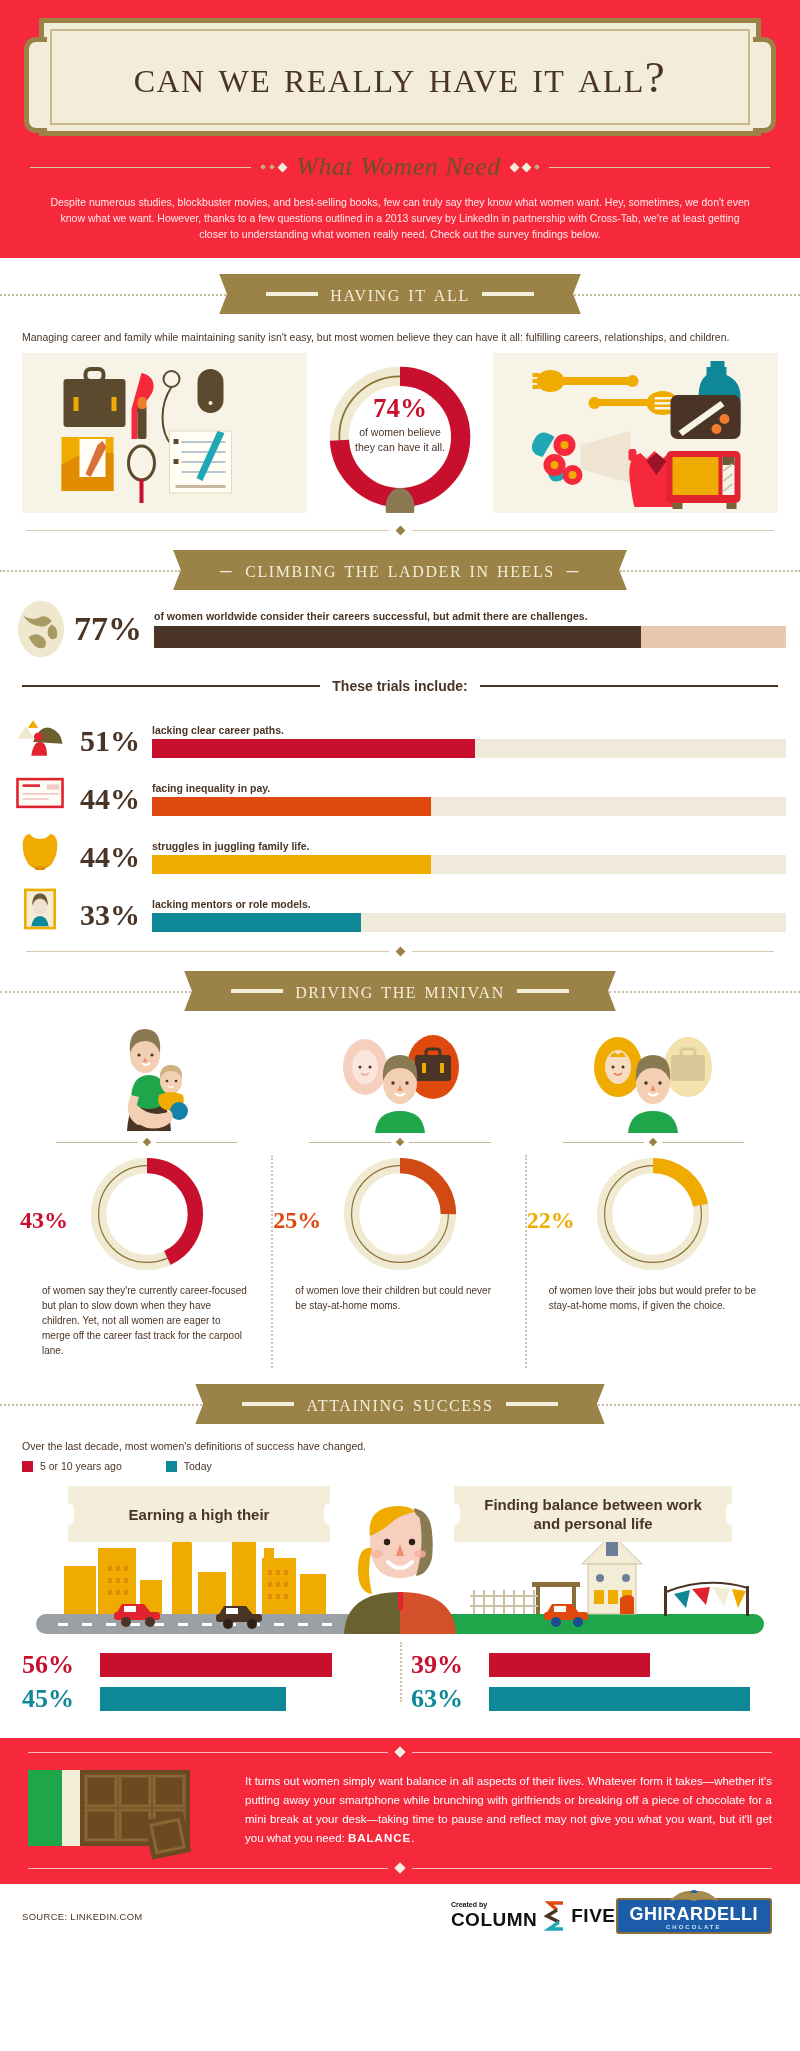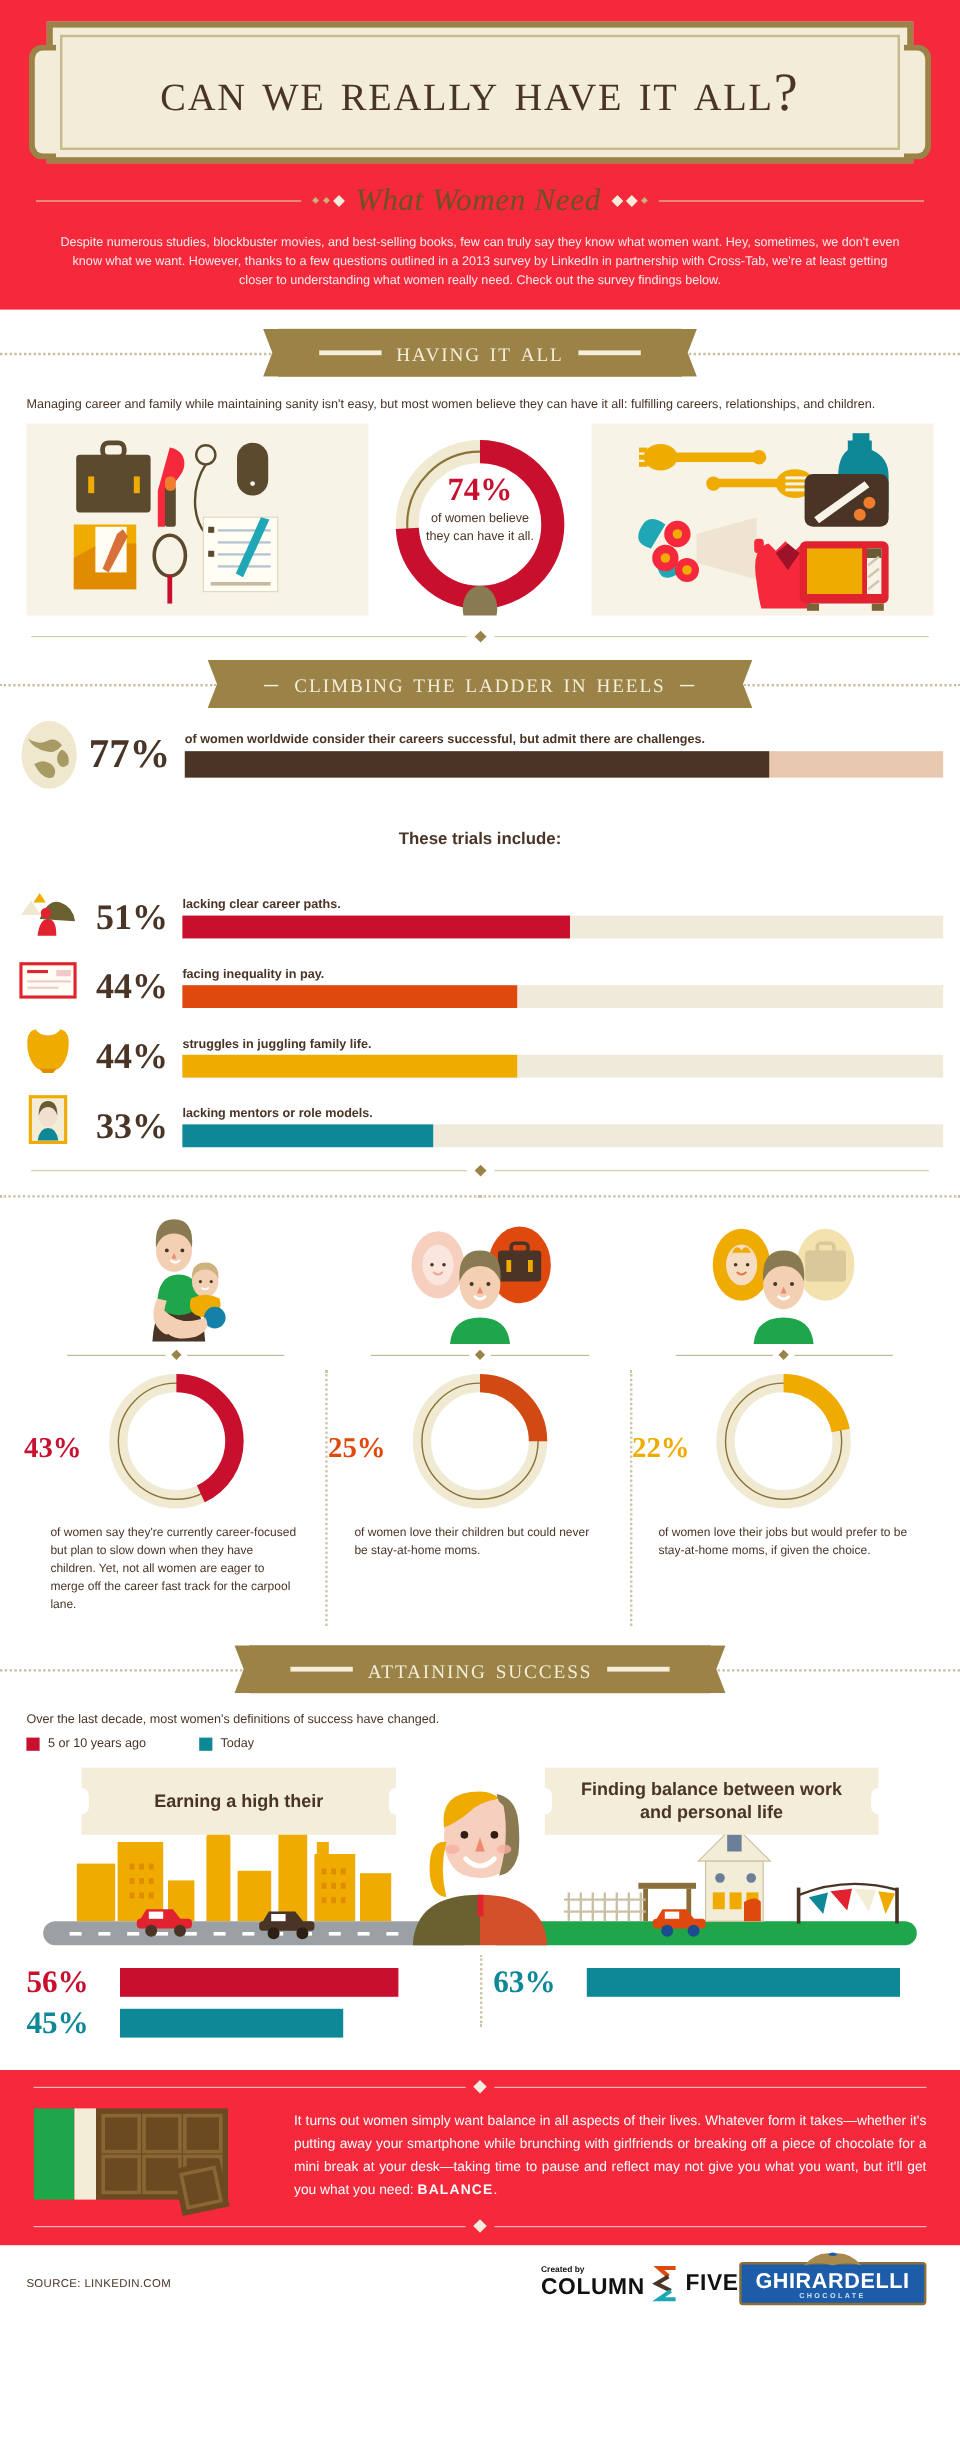--- a/index.html
+++ b/index.html
@@ -96,21 +96,21 @@
   
   .stat77 { display:flex; align-items:center; padding: 0 14px; margin-top: 2px; }
   .globe { width: 54px; height: 62px; flex:0 0 54px; }
   .big-pct { font-family:"Liberation Serif", serif; font-weight:700; font-size: 34px; }
   .s77-pct { color:#4a3426; width: 86px; text-align:right; padding-right:12px; }
   .s77-right { flex:1; }
   .s77-label { font-size: 10.5px; font-weight:700; color:#4a3426; margin-bottom: 4px; }
   .bar-track { height: 22px; width:100%; background:#e8c9b0; position:relative; }
   .bar-fill { height:100%; background:#4a3426; }
 
-  .trials-row { display:flex; align-items:center; gap:12px; padding: 18px 22px 6px; flex-direction: column; }
+  .trials-row { display:flex; align-items:center; gap:12px; padding: 18px 22px 6px; }
   .trials-row .tl { flex:1; height:2px; background:#4a3426; }
   .trials-txt { font-size: 14px; font-weight:700; color:#4a3426; white-space:nowrap;
                 font-family:"Liberation Sans", sans-serif; }
 
   .trial { display:flex; align-items:flex-end; padding: 4px 14px 0; height: 58px; }
   .trial-icon { width:52px; flex:0 0 52px; height:46px; }
   .trial-pct { width: 86px; text-align:right; padding-right:12px; font-size: 30px;
                font-family:"Liberation Serif", serif; font-weight:700; line-height: 34px;}
   .trial-right { flex:1; }
   .trial-label { font-size: 10.5px; font-weight:700; color:#4a3426; margin-bottom:3px; }
@@ -448,20 +448,25 @@
 
 <div class="divider-row" style="padding-top:16px">
   <div class="dl"></div>
     <div class="dd"></div>
     <div class="dl"></div>
 </div>
 
 <div class="band">
   <div class="band-row">
     <div class="band-dots"></div>
+    <div class="ribbon">
+      <span class="ribbon-bar"></span>
+      <span class="ribbon-txt">Driving the Minivan</span>
+      <span class="ribbon-bar"></span>
+    </div>
     <div class="band-dots"></div>
   </div>
 </div>
 
 <div class="mv-cols">
 
   <div class="mv-col">
     <div class="mv-art">
       <svg viewBox="0 0 120 110" width="120" height="110">
         <path d="M40 108 q2 -34 22 -34 q20 0 22 34z" fill="#4a3426"></path>
@@ -750,20 +755,24 @@
       <span class="bb-pct" style="color:#c8102e">56%</span>
       <span class="bb-bar" style="background: rgb(200, 16, 46); width: 231.636px;"></span>
     </div>
     <div class="bb-row">
       <span class="bb-pct" style="color:#0e8897">45%</span>
       <span class="bb-bar" style="background: rgb(14, 136, 151); width: 186.136px;"></span>
     </div>
   </div>
   <div class="bb-col" style="padding-left:22px">
     <div class="bb-row">
+      <span class="bb-pct" style="color:#c8102e">39%</span>
+      <span class="bb-bar" style="background: rgb(200, 16, 46); width: 161.318px;"></span>
+    </div>
+    <div class="bb-row">
       <span class="bb-pct" style="color:#0e8897">63%</span>
       <span class="bb-bar" style="background: rgb(14, 136, 151); width: 260.591px;"></span>
     </div>
   </div>
 </div>
 
 <div class="outro">
   <div class="outro-rule">
     <span class="l"></span>
       <span class="d"></span>

